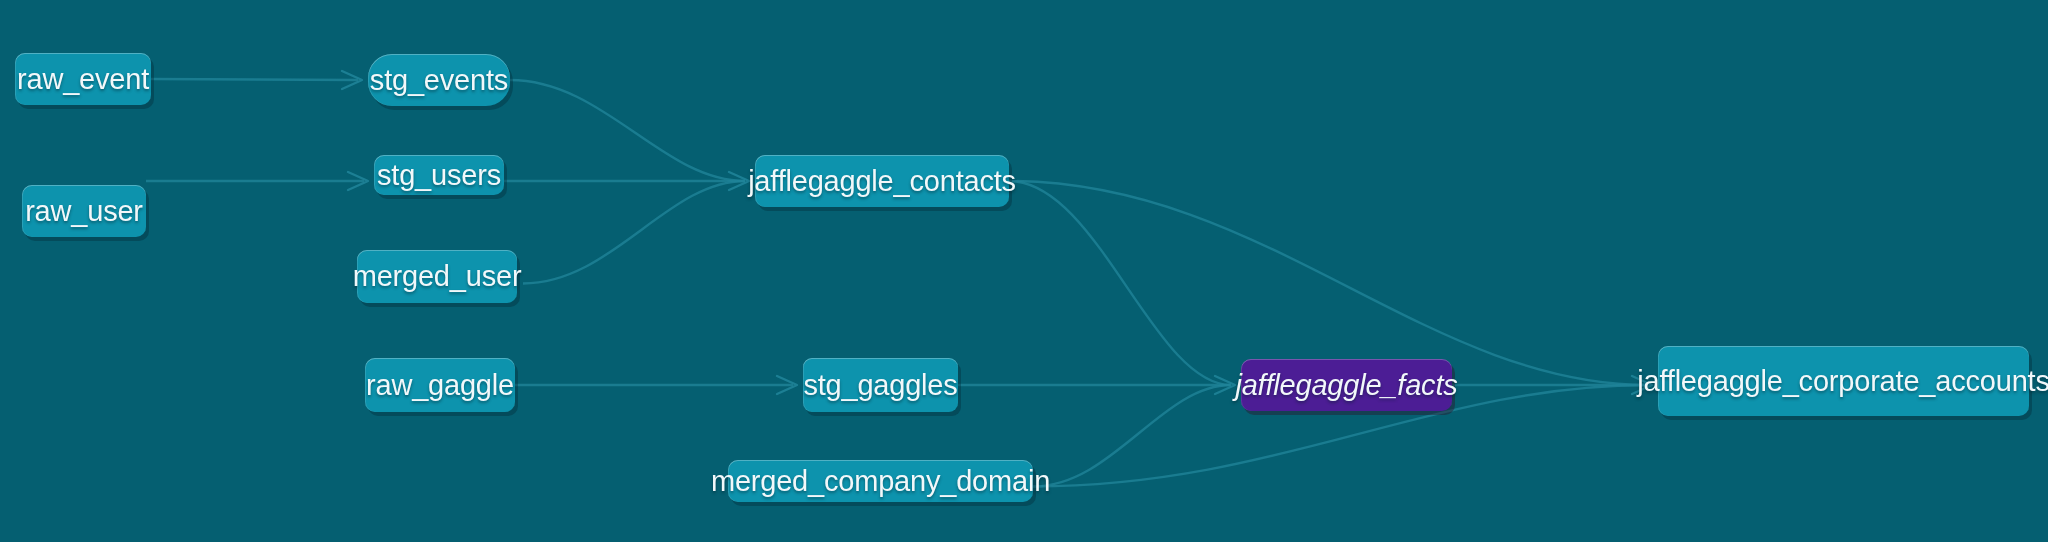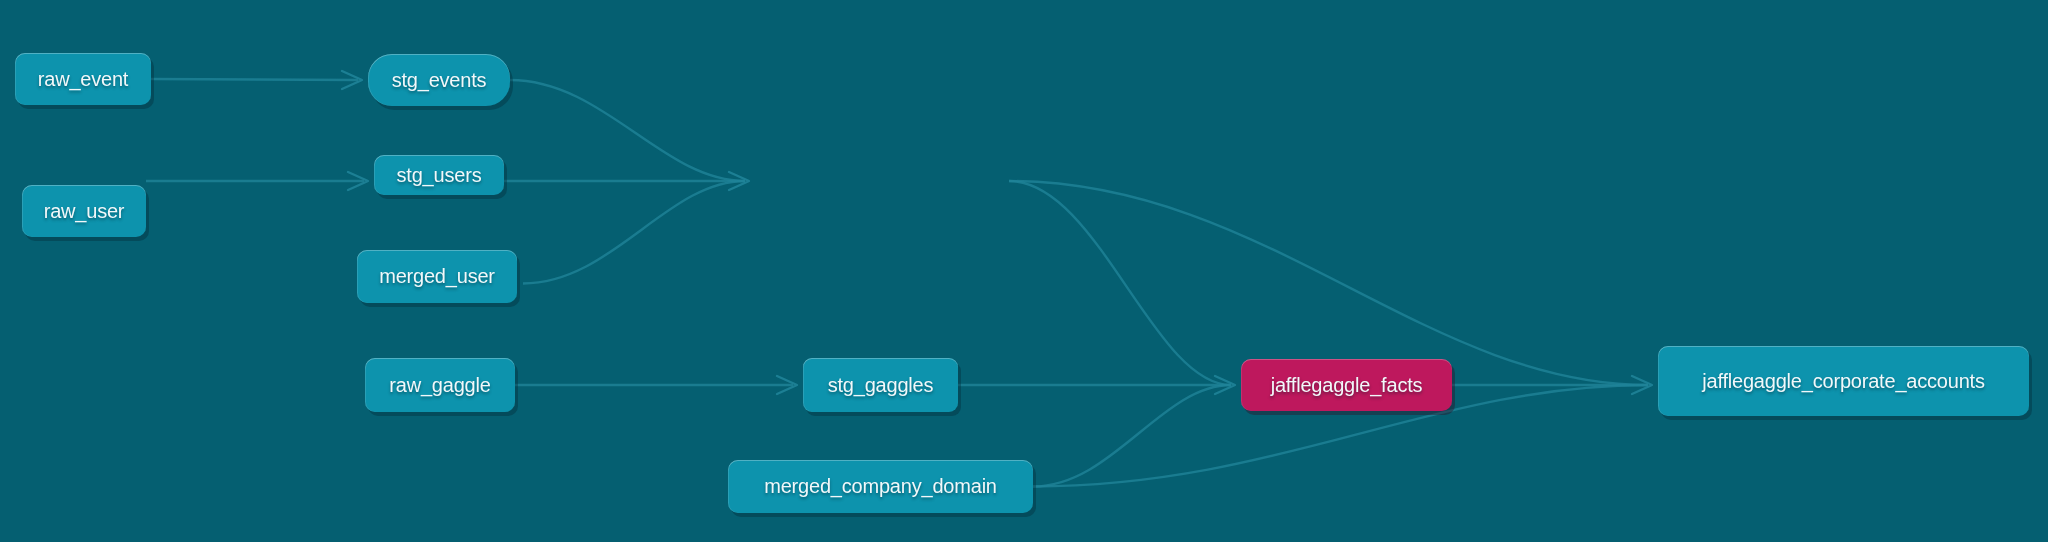--- a/index.html
+++ b/index.html
@@ -25,37 +25,38 @@
     pointer-events: none;
   }
   .node {
     position: absolute;
     display: flex;
     align-items: center;
     justify-content: center;
     box-sizing: border-box;
     background: #0d93ad;
     color: #f2f8fa;
-    font-size: 20px;
+    font-size: 29px;
     letter-spacing: -0.2px;
     white-space: nowrap;
     border-radius: 10px;
     box-shadow:
       inset 0 1px 0 rgba(255, 255, 255, 0.28),
       inset 1px 0 0 rgba(255, 255, 255, 0.12),
       3px 4px 0 rgba(3, 42, 54, 0.38);
     text-shadow: 0 2px 3px rgba(0, 30, 40, 0.45);
     cursor: pointer;
   }
   .node.accent {
-    background: #be185d;
+    background: #4c1d95;
     box-shadow:
       inset 0 1px 0 rgba(255, 255, 255, 0.25),
       inset 1px 0 0 rgba(255, 255, 255, 0.10),
       3px 4px 0 rgba(46, 18, 40, 0.42);
+    font-style: italic;
   }
   .edge {
     fill: none;
     stroke: #1f8398;
     stroke-opacity: 0.8;
     stroke-width: 2.4;
   }
   .arrowhead {
     fill: none;
     stroke: #1f8398;
@@ -87,19 +88,20 @@
       <path d="M 729 172 L 749 181 L 729 190" class="arrowhead"></path>
       <path d="M 777 376 L 797 385 L 777 394" class="arrowhead"></path>
       <path d="M 1215 376 L 1235 385 L 1215 394" class="arrowhead"></path>
       <path d="M 1632 376 L 1652 385 L 1632 394" class="arrowhead"></path>
     </svg>
 
   <div class="node" style="left: 15px; top: 53px; width: 136px; height: 52px;">raw_event</div>
   <div class="node" style="left: 368px; top: 54px; width: 142px; height: 52px; border-radius: 24px;">stg_events</div>
   <div class="node" style="left: 22px; top: 155px; width: 124px; height: 52px; margin-top: 30px;">raw_user</div>
   <div class="node" style="left: 374px; top: 155px; width: 130px; height: 40px;">stg_users</div>
+  <div class="node" style="left: 755px; top: 155px; width: 254px; height: 52px;">jafflegaggle_contacts</div>
   <div class="node" style="left: 357px; top: 250px; width: 160px; height: 53px;">merged_user</div>
   <div class="node" style="left: 365px; top: 358px; width: 150px; height: 54px;">raw_gaggle</div>
   <div class="node" style="left: 803px; top: 358px; width: 155px; height: 54px; border-radius: 9px;">stg_gaggles</div>
   <div class="node accent" style="left: 1241px; top: 359px; width: 211px; height: 52px;">jafflegaggle_facts</div>
-  <div class="node" style="left: 728px; top: 460px; width: 305px; height: 53px;">merged_company_domain</div>
+  <div class="node" style="left: 728px; top: 460px; width: 305px; height: 42px;">merged_company_domain</div>
   <div class="node" style="left: 1658px; top: 346px; width: 371px; height: 70px;">jafflegaggle_corporate_accounts</div>
 </div>
 
 </body></html>

